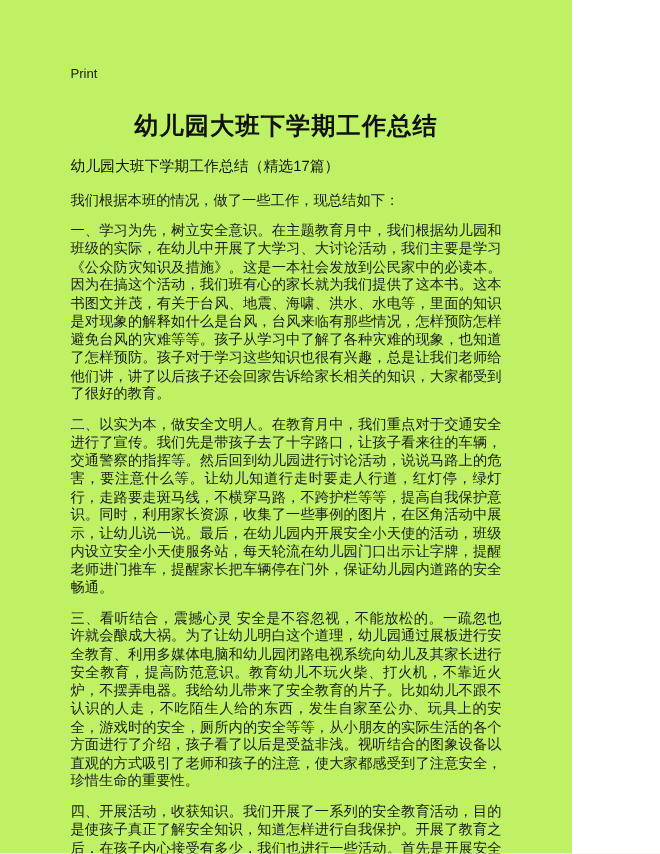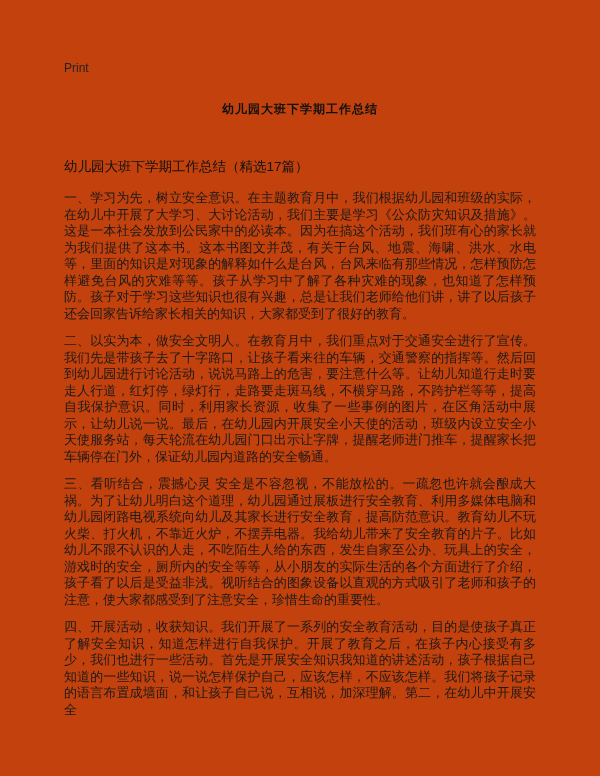--- a/index.html
+++ b/index.html
@@ -5,38 +5,38 @@
   * { margin: 0; padding: 0; box-sizing: border-box; }
   html, body {
     width: 600px;
     height: 776px;
     background: #ffffff;
     overflow: hidden;
     font-family: "Liberation Sans", sans-serif;
     color: #1a1a1a;
   }
   .page {
-    width: 600px;
+    width: 520px;
     height: 776px;
     padding: 58px 64px 0 64px;
-    background: #c2410c;
+    background: #bef264;
   }
   .print-link {
     font-size: 12px;
     color: #222222;
     margin-bottom: 26px;
     cursor: pointer;
     display: inline-block;
   }
   h1.doc-title {
-    font-size: 12px;
+    font-size: 22px;
     font-weight: bold;
     text-align: center;
     color: #111111;
-    margin-bottom: 40px;
+    margin-bottom: 12px;
     letter-spacing: 1px;
   }
   h2.doc-subtitle {
     font-size: 13.5px;
     font-weight: normal;
     text-align: left;
     color: #111111;
     margin-bottom: 14px;
   }
   h3.section-heading {
@@ -60,18 +60,19 @@
 
 <div class="page">
   <div class="print-link">Print</div>
 
   <h1 class="doc-title">幼儿园大班下学期工作总结</h1>
 
   <h2 class="doc-subtitle">幼儿园大班下学期工作总结（精选17篇）</h2>
 
 
   <div class="doc-body">
+      <p>我们根据本班的情况，做了一些工作，现总结如下：</p>
       <p>一、学习为先，树立安全意识。在主题教育月中，我们根据幼儿园和班级的实际，在幼儿中开展了大学习、大讨论活动，我们主要是学习《公众防灾知识及措施》。这是一本社会发放到公民家中的必读本。因为在搞这个活动，我们班有心的家长就为我们提供了这本书。这本书图文并茂，有关于台风、地震、海啸、洪水、水电等，里面的知识是对现象的解释如什么是台风，台风来临有那些情况，怎样预防怎样避免台风的灾难等等。孩子从学习中了解了各种灾难的现象，也知道了怎样预防。孩子对于学习这些知识也很有兴趣，总是让我们老师给他们讲，讲了以后孩子还会回家告诉给家长相关的知识，大家都受到了很好的教育。</p>
       <p>二、以实为本，做安全文明人。在教育月中，我们重点对于交通安全进行了宣传。我们先是带孩子去了十字路口，让孩子看来往的车辆，交通警察的指挥等。然后回到幼儿园进行讨论活动，说说马路上的危害，要注意什么等。让幼儿知道行走时要走人行道，红灯停，绿灯行，走路要走斑马线，不横穿马路，不跨护栏等等，提高自我保护意识。同时，利用家长资源，收集了一些事例的图片，在区角活动中展示，让幼儿说一说。最后，在幼儿园内开展安全小天使的活动，班级内设立安全小天使服务站，每天轮流在幼儿园门口出示让字牌，提醒老师进门推车，提醒家长把车辆停在门外，保证幼儿园内道路的安全畅通。</p>
       <p>三、看听结合，震撼心灵 安全是不容忽视，不能放松的。一疏忽也许就会酿成大祸。为了让幼儿明白这个道理，幼儿园通过展板进行安全教育、利用多媒体电脑和幼儿园闭路电视系统向幼儿及其家长进行安全教育，提高防范意识。教育幼儿不玩火柴、打火机，不靠近火炉，不摆弄电器。我给幼儿带来了安全教育的片子。比如幼儿不跟不认识的人走，不吃陌生人给的东西，发生自家至公办、玩具上的安全，游戏时的安全，厕所内的安全等等，从小朋友的实际生活的各个方面进行了介绍，孩子看了以后是受益非浅。视听结合的图象设备以直观的方式吸引了老师和孩子的注意，使大家都感受到了注意安全，珍惜生命的重要性。</p>
       <p>四、开展活动，收获知识。我们开展了一系列的安全教育活动，目的是使孩子真正了解安全知识，知道怎样进行自我保护。开展了教育之后，在孩子内心接受有多少，我们也进行一些活动。首先是开展安全知识我知道的讲述活动，孩子根据自己知道的一些知识，说一说怎样保护自己，应该怎样，不应该怎样。我们将孩子记录的语言布置成墙面，和让孩子自己说，互相说，加深理解。第二，在幼儿中开展安全</p>
     </div>
 </div>
 
 </body></html>

